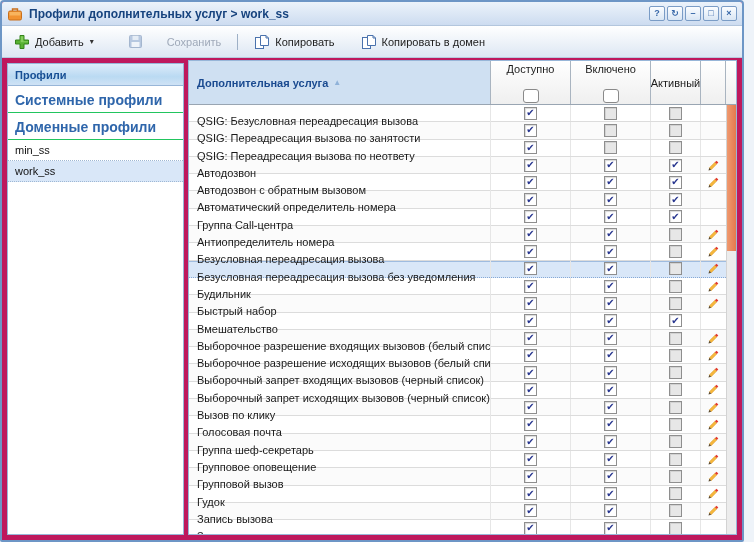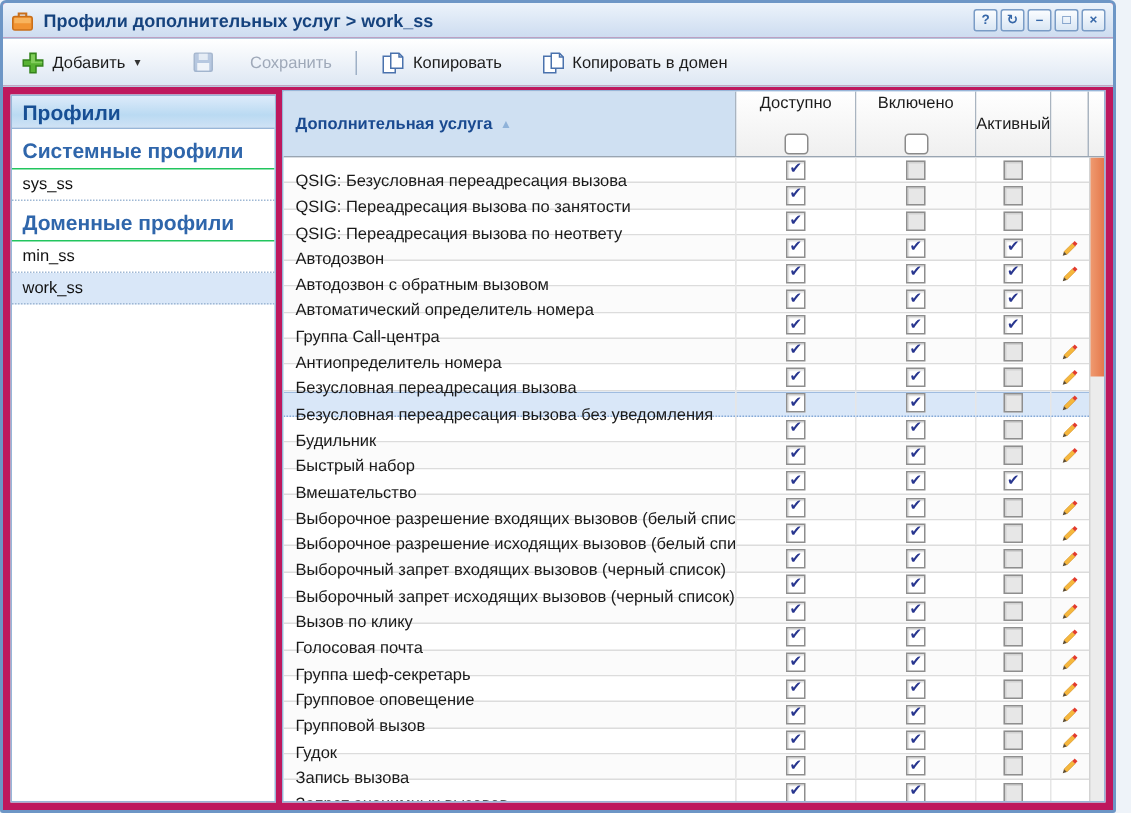--- a/index.html
+++ b/index.html
@@ -41,21 +41,21 @@
   .tb-save{margin-left:22px;}
   .tb-copydom{margin-left:14px;}
   
   .content{position:absolute;top:58px;left:5px;right:5px;bottom:5px;display:flex;gap:4px;}
   
   .sidebar{width:177px;margin-top:3px;border:1px solid #98b6d8;background:#fff;display:flex;flex-direction:column;}
   .sidebar-header{
     height:22px;flex:none;display:flex;align-items:center;padding:0 7px;
     background:linear-gradient(#ddebfa,#badaf2 60%,#cfe2f5);
     border-bottom:1px solid #98b6d8;
-    color:#174f94;font-weight:bold;font-size:14px;
+    color:#174f94;font-weight:bold;font-size:11px;
   }
   .sidebar-body{flex:1;overflow:hidden;}
   .sb-group-label{color:#2f66ab;font-weight:bold;font-size:14px;padding:6px 7px 4px;border-bottom:1px solid #22c55e;}
   .sb-item{font-size:11px;color:#111;padding:4px 7px;border-bottom:1px dotted #9fb8d4;cursor:pointer;}
   .sb-item.selected{background:#d9e7f8;}
   
   .grid{flex:1;border:1px solid #98b6d8;background:#fff;display:flex;flex-direction:column;overflow:hidden;}
   .grid-header{display:flex;height:44px;flex:none;border-bottom:1px solid #99a5b2;}
   .gh-cell{border-right:1px solid #a9b4c0;background:linear-gradient(#ffffff,#efefef);}
   .gh-service{flex:1;display:flex;align-items:center;gap:5px;padding:0 8px;
@@ -145,21 +145,20 @@
       <span>Копировать в домен</span>
     </button>
   </div>
 
   <div class="content">
 
     <div class="sidebar">
       <div class="sidebar-header">Профили</div>
       <div class="sidebar-body" id="sidebar-body">
           <div class="sb-group-label">Системные профили</div>
-          <div class="sb-item">sys_ss</div>
           <div class="sb-group-label">Доменные профили</div>
           <div class="sb-item">min_ss</div>
           <div class="sb-item selected">work_ss</div>
         </div>
     </div>
 
     <div class="grid">
       <div class="grid-header">
         <div class="gh-cell gh-service">
           <span>Дополнительная услуга</span>

